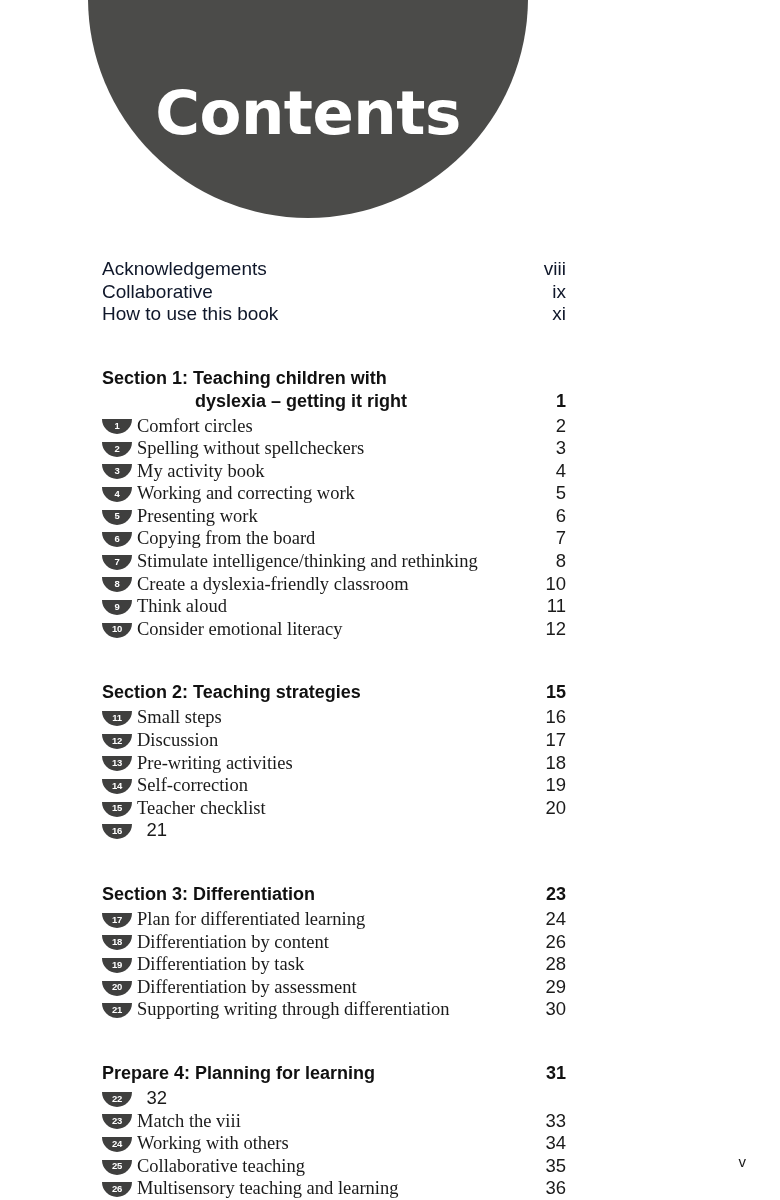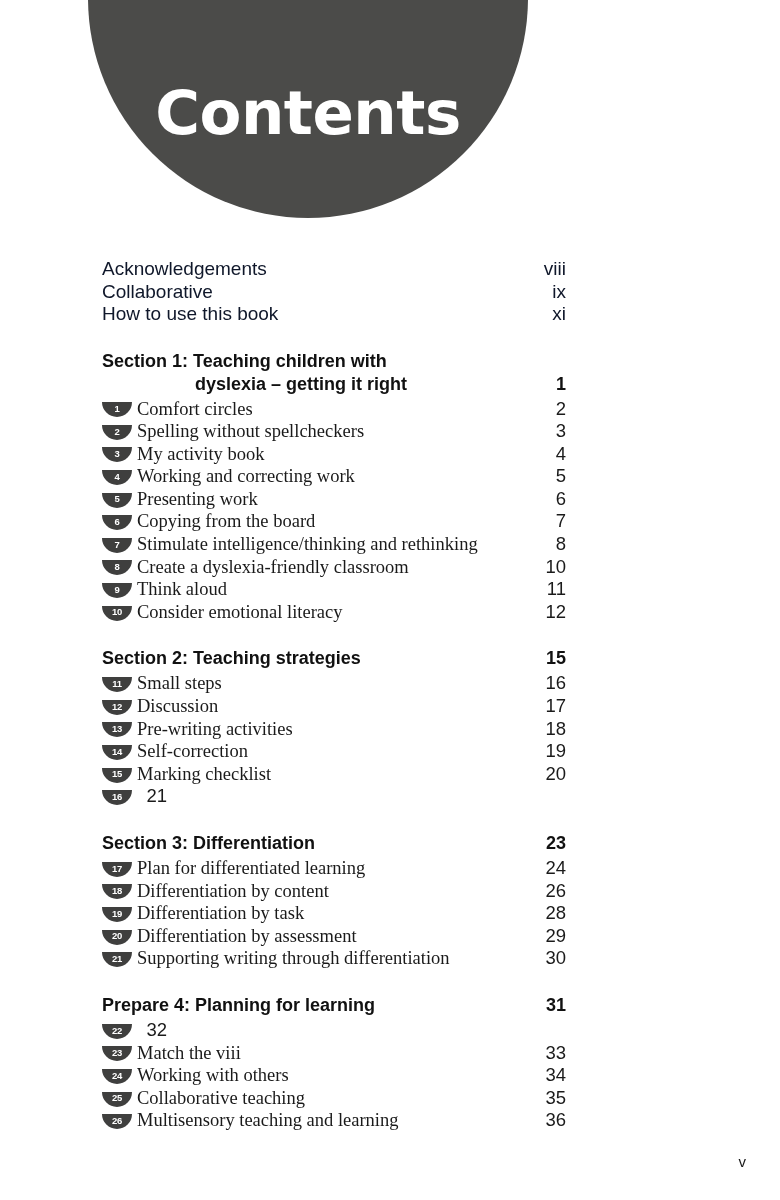--- a/index.html
+++ b/index.html
@@ -60,21 +60,21 @@
     line-height: 22.5px;
     color: #0f172a;
   }
   .front-label { flex: 1 1 auto; }
   .front-page {
     flex: 0 0 auto;
     text-align: right;
     min-width: 30px;
   }
 
-  .section-block { margin-top: 24px; }
+  .section-block { margin-top: 41px; }
 
   .section-row {
     font-size: 18px;
     font-weight: bold;
     line-height: 23px;
     color: #111;
   }
   .section-title-wrap {
     flex: 1 1 auto;
   }
@@ -278,21 +278,21 @@
             <span class="badge">
               <span class="badge-num">14</span>
             </span>
             <span class="entry-label">Self-correction</span>
             <span class="entry-page">19</span>
           </div>
           <div class="entry-row">
             <span class="badge">
               <span class="badge-num">15</span>
             </span>
-            <span class="entry-label">Marking checklist</span>
+            <span class="entry-label">Teacher checklist</span>
             <span class="entry-page">20</span>
           </div>
           <div class="entry-row">
             <span class="badge">
               <span class="badge-num">16</span>
             </span>
             <span class="entry-page">21</span>
           </div>
         </div>
       </div>

